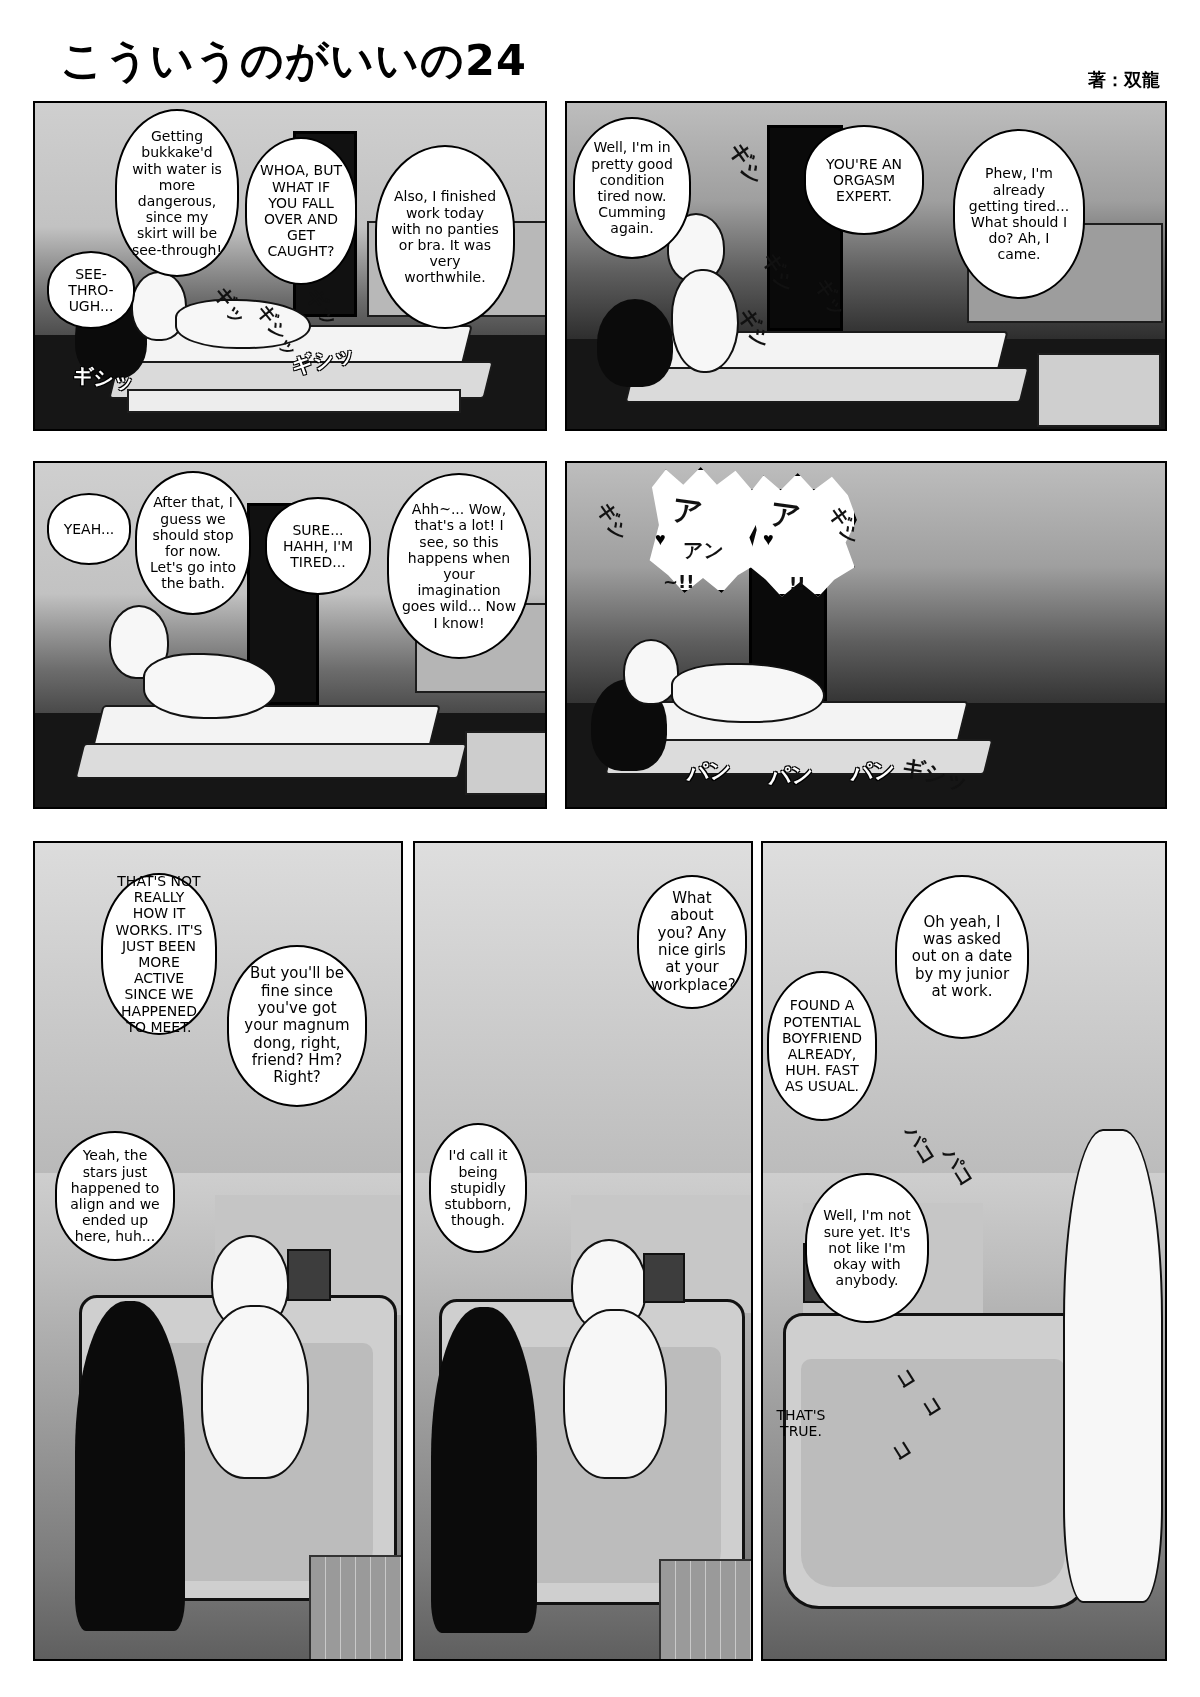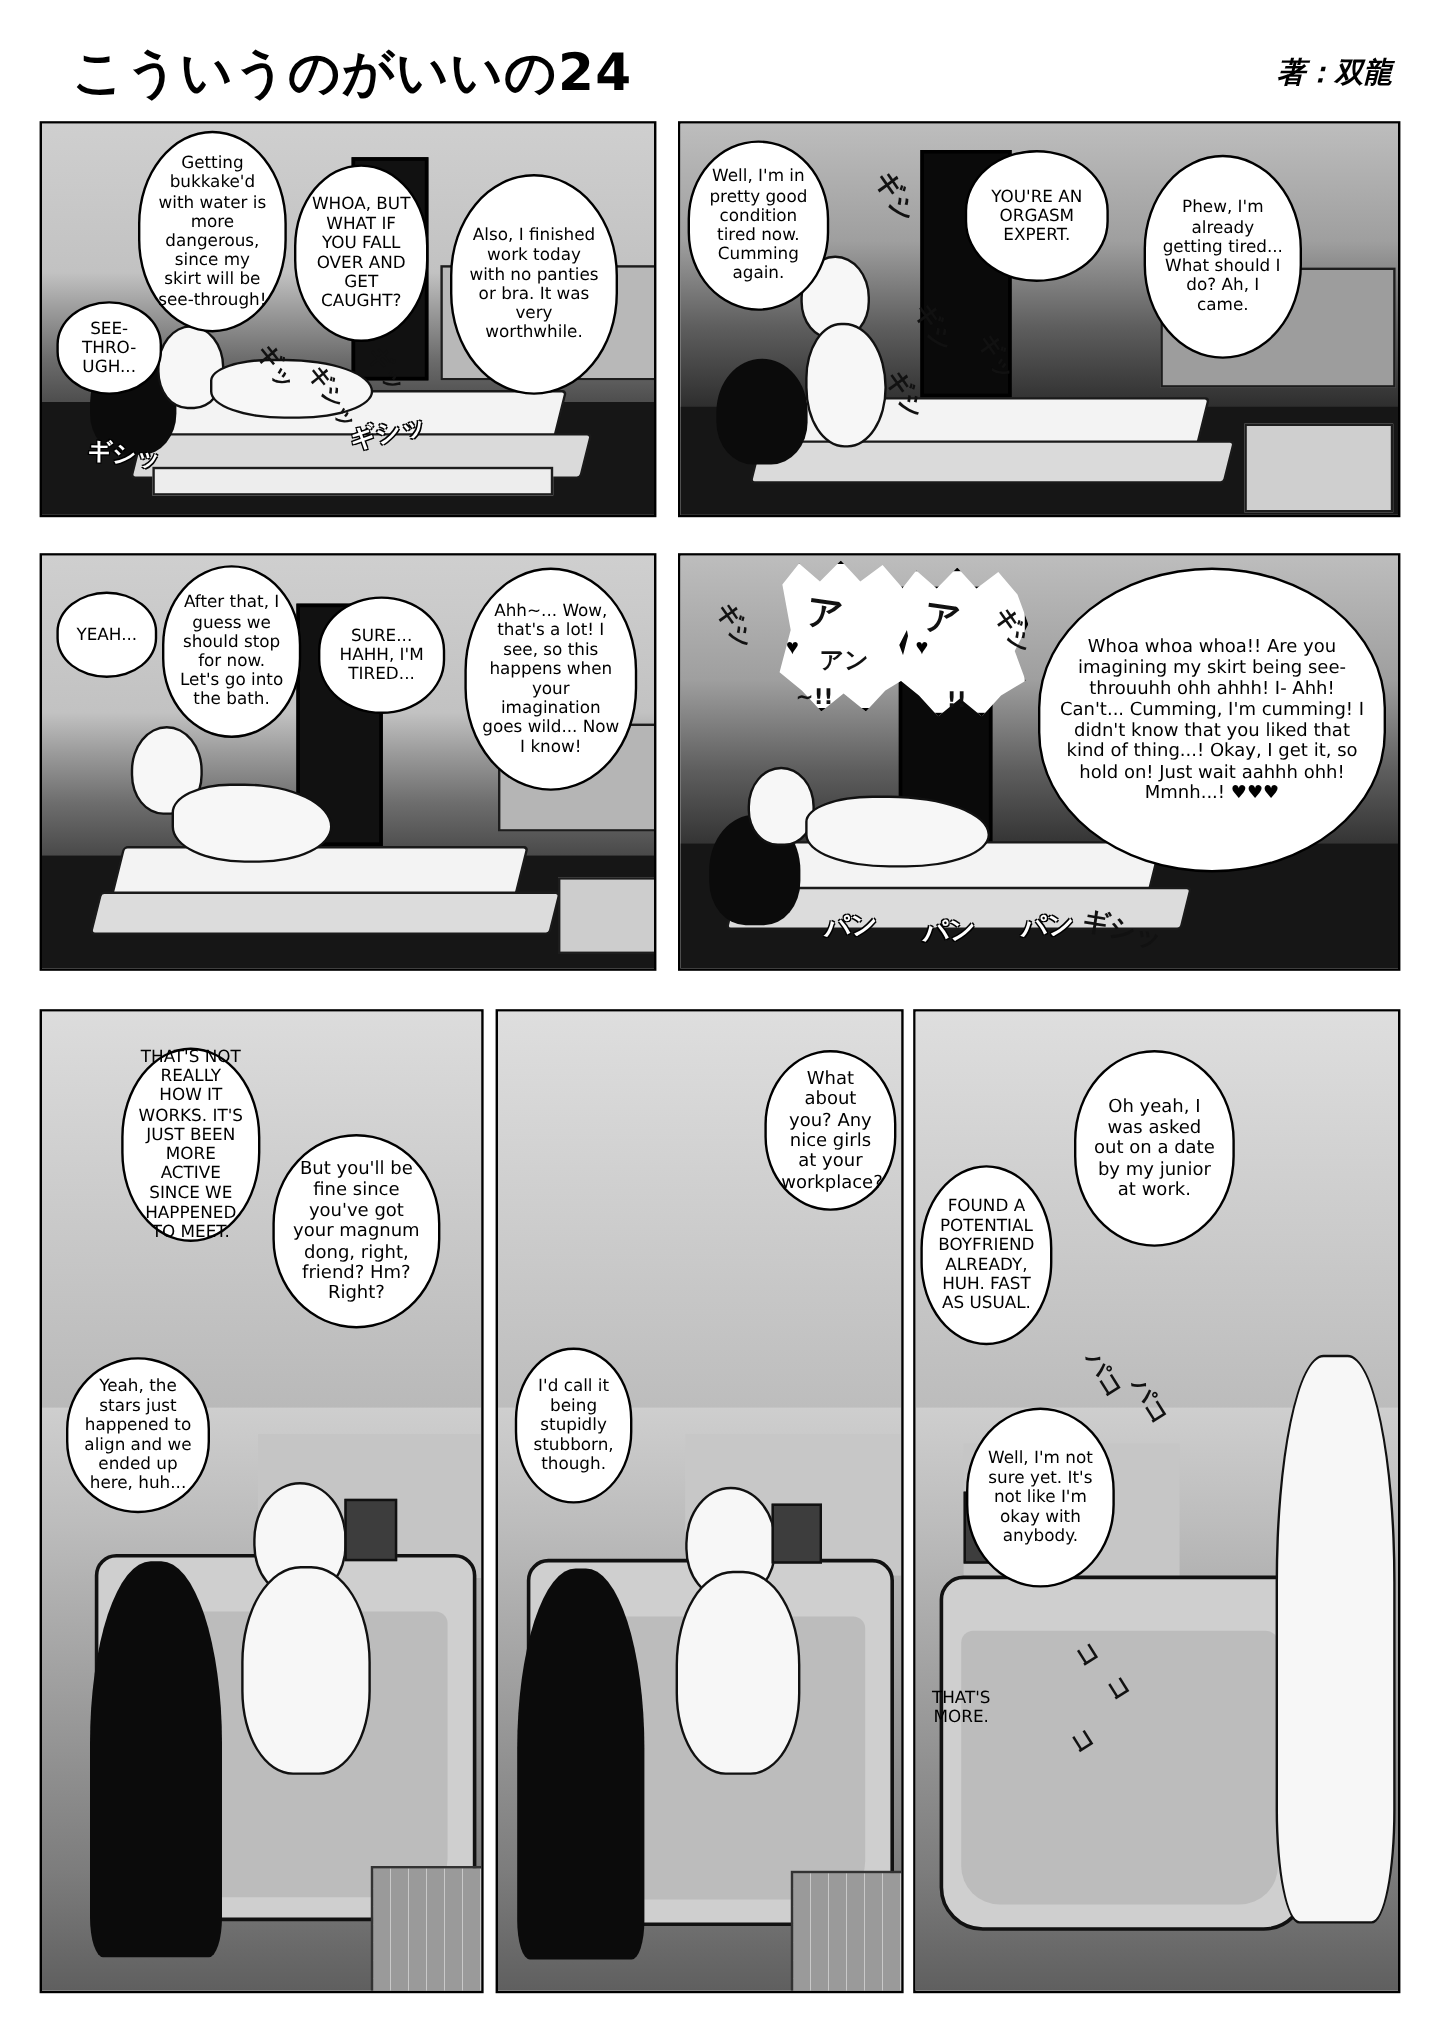--- a/index.html
+++ b/index.html
@@ -35,26 +35,25 @@
     top: 32px;
     font-size: 43px;
     font-weight: bold;
     letter-spacing: 1px;
     font-family: "DejaVu Sans", sans-serif;
     white-space: nowrap;
   }
   .author {
     position: absolute;
     right: 40px;
-    top: 44px;
-    font-size: 24px;
+    top: 68px;
+    font-size: 18px;
     font-weight: bold;
     font-family: "DejaVu Sans", sans-serif;
     white-space: nowrap;
-    font-style: italic;
   }
   
   .panel {
     position: absolute;
     border: 2px solid #000;
     background: #e9e9e9;
     overflow: hidden;
     box-sizing: border-box;
   }
   
@@ -279,23 +278,20 @@
       <div class="fx" style="left:222px; top:110px; font-size:18px;">!!</div>
       <div class="heart" style="position:absolute; left:88px; top:66px; font-size:18px;">♥</div>
       <div class="heart" style="position:absolute; left:196px; top:66px; font-size:18px;">♥</div>
       <div class="fx" style="left:48px; top:34px; font-size:20px; transform:rotate(62deg);">ギシ</div>
       <div class="fx" style="left:280px; top:38px; font-size:20px; transform:rotate(62deg);">ギシ</div>
       <div class="fx white" style="left:118px; top:296px; font-size:22px; transform:rotate(-6deg);">パン</div>
       <div class="fx white" style="left:200px; top:300px; font-size:22px; transform:rotate(-6deg);">パン</div>
       <div class="fx white" style="left:282px; top:296px; font-size:22px; transform:rotate(-6deg);">パン</div>
       <div class="fx" style="left:340px; top:288px; font-size:22px; transform:rotate(16deg);">ギシッ</div>
     </div>
-    <div class="bubble t15" style="left:298px; top:10px; width:290px; height:254px;">
-      <span>Whoa whoa whoa!! Are you imagining my skirt being see-throuuhh ohh ahhh! I- Ahh! Can't... Cumming, I'm cumming! I didn't know that you liked that kind of thing...! Okay, I get it, so hold on! Just wait aahhh ohh! Mmnh...! ♥♥♥</span>
-    </div>
   </div>
 
   <div class="panel" style="left:33px; top:841px; width:370px; height:820px;">
     <div class="art bath">
       <div class="shelf" style="left:0px; top:0px; width:366px; height:330px; background:linear-gradient(180deg,#dcdcdc,#b9b9b9); border:none;"></div>
       <div class="shelf" style="left:180px; top:352px; width:186px; height:120px; background:#c5c5c5; border:none;"></div>
       <div class="tub" style="left:44px; top:452px; width:312px; height:300px;"></div>
       <div class="water" style="left:62px; top:500px; width:276px; height:238px;"></div>
       <div class="silhouette" style="left:40px; top:458px; width:110px; height:330px; border-radius:46% 46% 10% 10%;"></div>
       <div class="figure" style="left:176px; top:392px; width:74px; height:92px;"></div>
@@ -351,17 +347,17 @@
     <div class="bubble t15" style="left:132px; top:32px; width:134px; height:164px;">
       <span>Oh yeah, I was asked out on a date by my junior at work.</span>
     </div>
     <div class="bubble t14 caps" style="left:4px; top:128px; width:110px; height:150px;">
       <span>FOUND A POTENTIAL BOYFRIEND ALREADY, HUH. FAST AS USUAL.</span>
     </div>
     <div class="bubble t14" style="left:42px; top:330px; width:124px; height:150px;">
       <span>Well, I'm not sure yet. It's not like I'm okay with anybody.</span>
     </div>
     <div class="bubble t14 caps" style="left:0px; top:548px; width:76px; height:64px; border:none; background:transparent;">
-      <span>THAT'S MORE.</span>
+      <span>THAT'S TRUE.</span>
     </div>
   </div>
 
 </div>
 
 </body></html>

